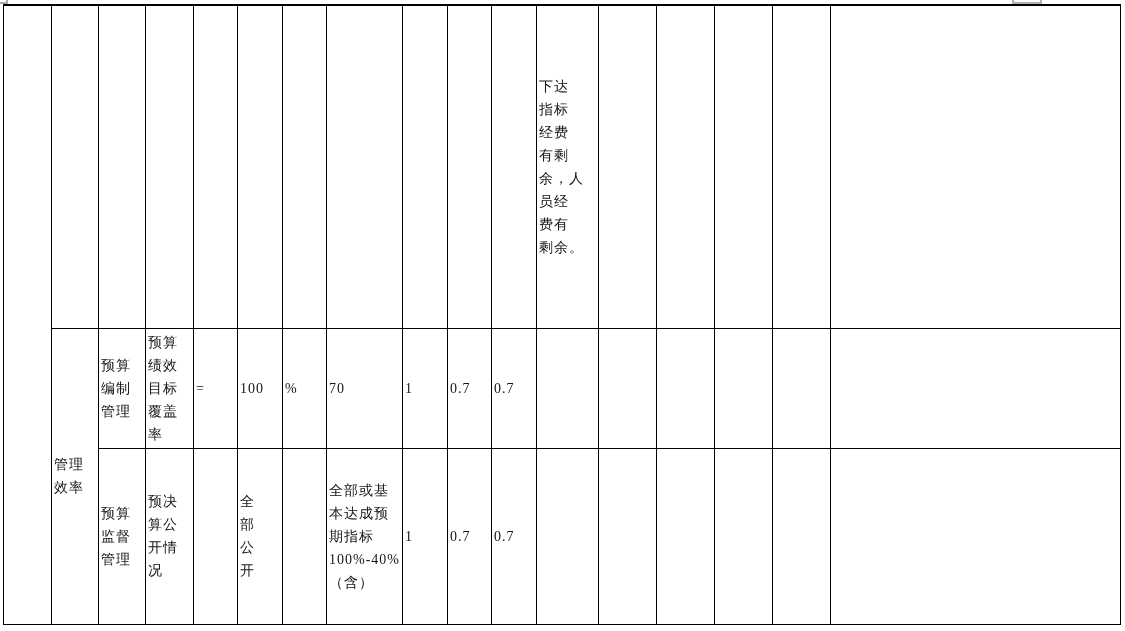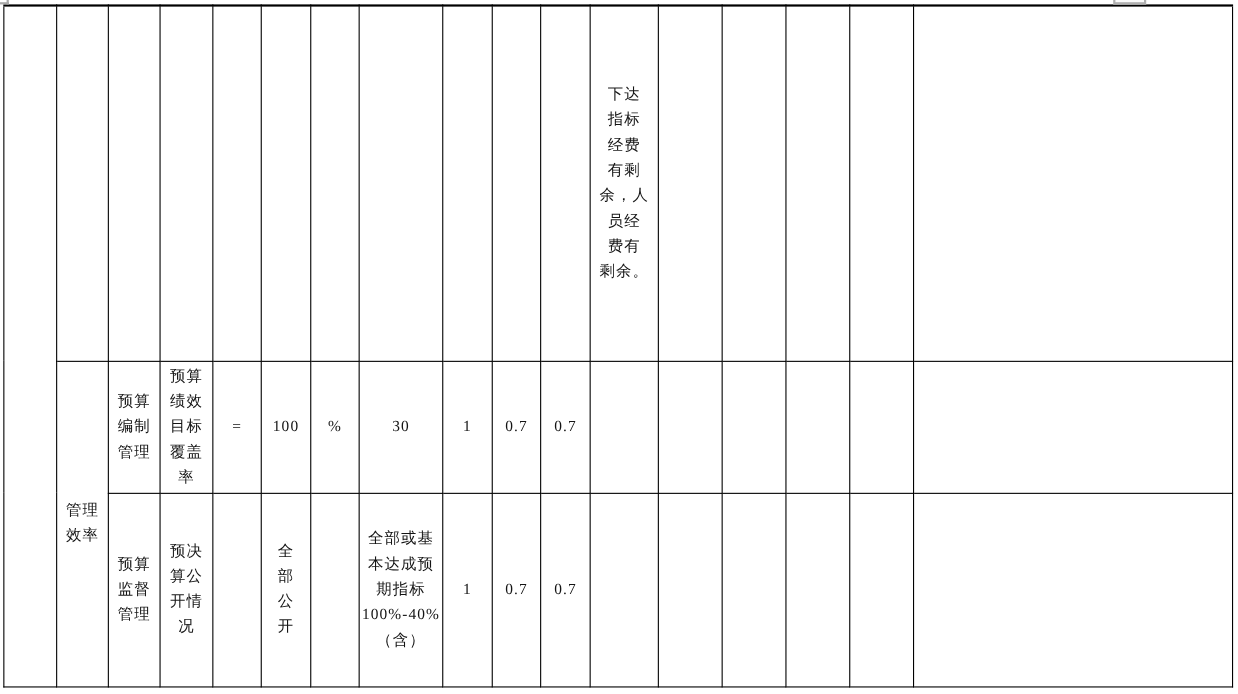--- a/index.html
+++ b/index.html
@@ -23,21 +23,21 @@
     top: 4px;
     border-collapse: collapse;
     table-layout: fixed;
     width: 1117px;
     border-top: 2px solid #000000;
   }
   table.doc-table td {
     border: 1px solid #000000;
     padding: 2px;
     box-sizing: border-box;
-    text-align: center;
+    text-align: left;
     vertical-align: middle;
     font-size: 14px;
     line-height: 23px;
     letter-spacing: 1px;
     color: #141414;
     white-space: pre-line;
     overflow: hidden;
   }
   td.no-bottom { border-bottom: none; }
   td.top-align { vertical-align: top; padding-top: 5px; }
@@ -127,21 +127,21 @@
 编制
 管理</td>
         <td>预算
 绩效
 目标
 覆盖
 率</td>
         <td>=</td>
         <td>100</td>
         <td>%</td>
-        <td>30</td>
+        <td>70</td>
         <td>1</td>
         <td>0.7</td>
         <td>0.7</td>
         <td></td>
         <td></td>
         <td></td>
         <td></td>
         <td></td>
         <td></td>
       </tr>

